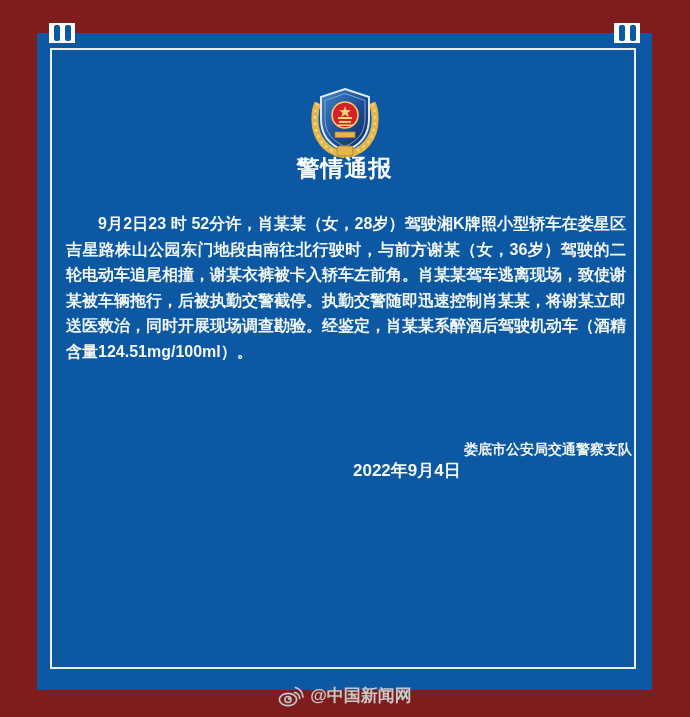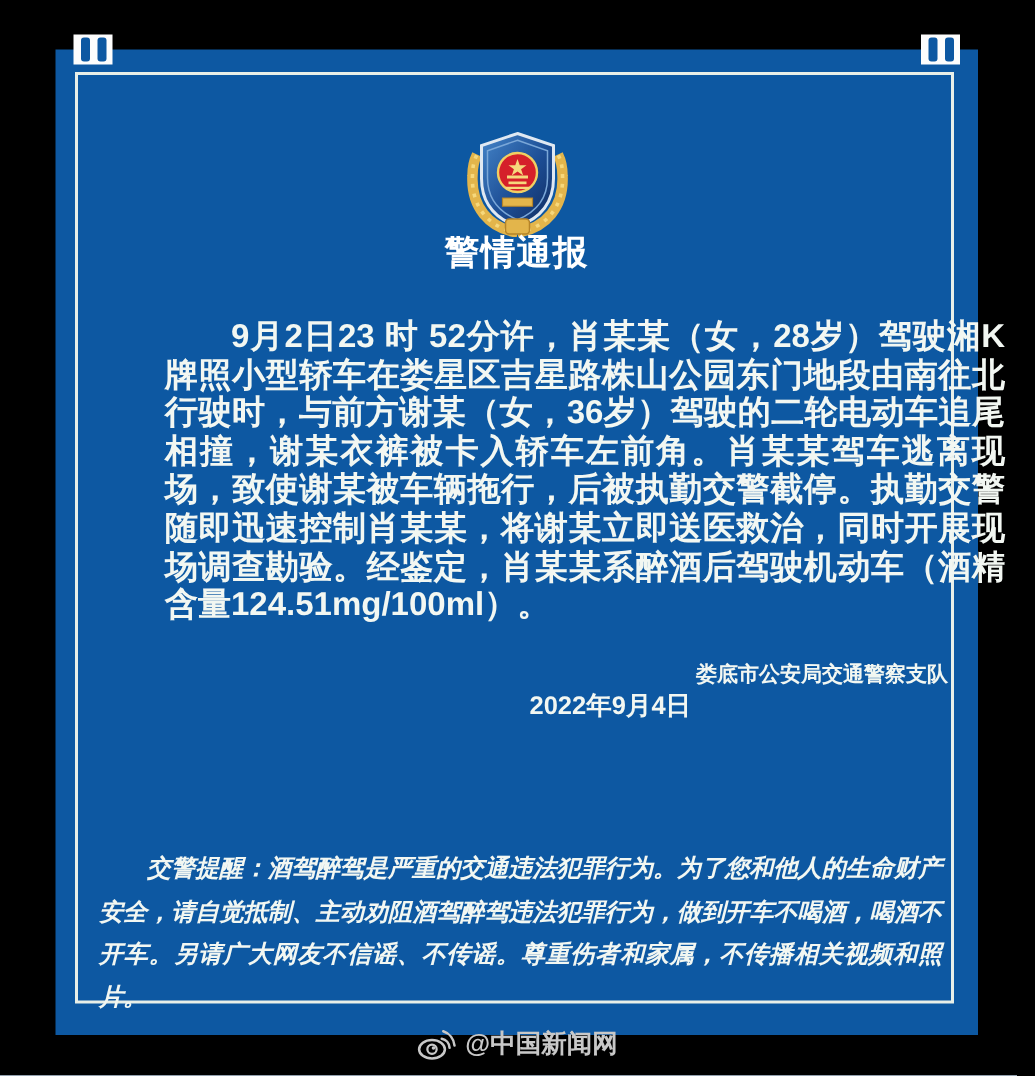--- a/index.html
+++ b/index.html
@@ -1,19 +1,19 @@
 <!DOCTYPE html>
 <html><head>
 <meta charset="utf-8">
 <style>
   * { margin:0; padding:0; box-sizing:border-box; }
   html,body { background:#ffffff; }
   .page {
     position:relative; width:690px; height:717px;
-    background:#000000; overflow:hidden;
+    background:#7f1d1d; overflow:hidden;
     font-family:"Liberation Sans", sans-serif;
     text-decoration:underline;
   }
   .poster {
     position:absolute; left:37px; top:33px; width:615px; height:657px;
     background:#0d58a2;
   }
   .frame {
     position:absolute; left:13px; top:15px; width:586px; height:621px;
     border:2px solid #e8efe8;
@@ -29,23 +29,22 @@
   .badge {
     position:absolute; left:50%; top:53px; transform:translateX(-50%);
   }
   .title {
     position:absolute; left:0; top:120px; width:100%;
     text-align:center; color:#ffffff; font-size:23px; font-weight:bold;
     letter-spacing:1px;
   }
   .body-text {
     position:absolute; left:29px; top:178px; width:560px;
-    color:#f2f7f2; font-size:22px; line-height:25.6px; font-weight:bold;
+    color:#f2f7f2; font-size:16px; line-height:25.6px; font-weight:bold;
     text-align:justify;
-    margin-left:44px;
   }
   .body-text p { text-indent:2em; margin:0; }
   .signature {
     position:absolute; left:29px; top:408px; width:566px;
     text-align:right; color:#f2f7f2; font-size:14px; font-weight:bold;
   }
   .date {
     position:absolute; left:316px; top:426px;
     color:#f2f7f2; font-size:17px; font-weight:bold;
   }
@@ -109,21 +108,20 @@
 
     <div class="title">警情通报</div>
 
     <div class="body-text">
       <p>9月2日23 时 52分许，肖某某（女，28岁）驾驶湘K牌照小型轿车在娄星区吉星路株山公园东门地段由南往北行驶时，与前方谢某（女，36岁）驾驶的二轮电动车追尾相撞，谢某衣裤被卡入轿车左前角。肖某某驾车逃离现场，致使谢某被车辆拖行，后被执勤交警截停。执勤交警随即迅速控制肖某某，将谢某立即送医救治，同时开展现场调查勘验。经鉴定，肖某某系醉酒后驾驶机动车（酒精含量124.51mg/100ml）。</p>
     </div>
 
     <div class="signature">娄底市公安局交通警察支队</div>
     <div class="date">2022年9月4日</div>
 
-    <div class="warning">交警提醒：酒驾醉驾是严重的交通违法犯罪行为。为了您和他人的生命财产安全，请自觉抵制、主动劝阻酒驾醉驾违法犯罪行为，做到开车不喝酒，喝酒不开车。另请广大网友不信谣、不传谣。尊重伤者和家属，不传播相关视频和照片。</div>
   </div>
 
   <div class="watermark">
     <span style="display:inline-flex;">
       <svg width="26" height="22" viewBox="0 0 26 22">
         <ellipse cx="10" cy="14.5" rx="8.6" ry="6.2" fill="none" stroke="#c8c8c8" stroke-width="1.7"></ellipse>
         <circle cx="10" cy="14.5" r="3.1" fill="none" stroke="#c8c8c8" stroke-width="1.5"></circle>
         <circle cx="11" cy="13.7" r="1.2" fill="#c8c8c8"></circle>
         <path d="M16.5,7.5 a6.5,6.5 0 0 1 5.2,6" fill="none" stroke="#c8c8c8" stroke-width="1.7" stroke-linecap="round"></path>
         <path d="M17.5,2.5 a11,11 0 0 1 7.5,9.5" fill="none" stroke="#c8c8c8" stroke-width="1.7" stroke-linecap="round"></path>

